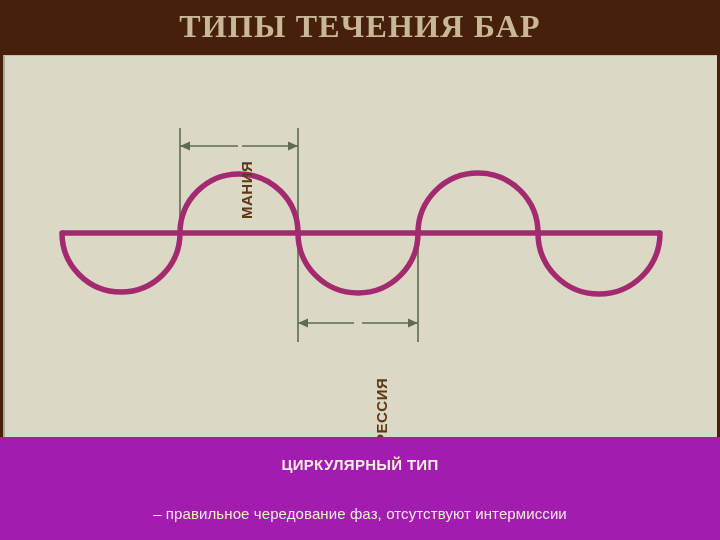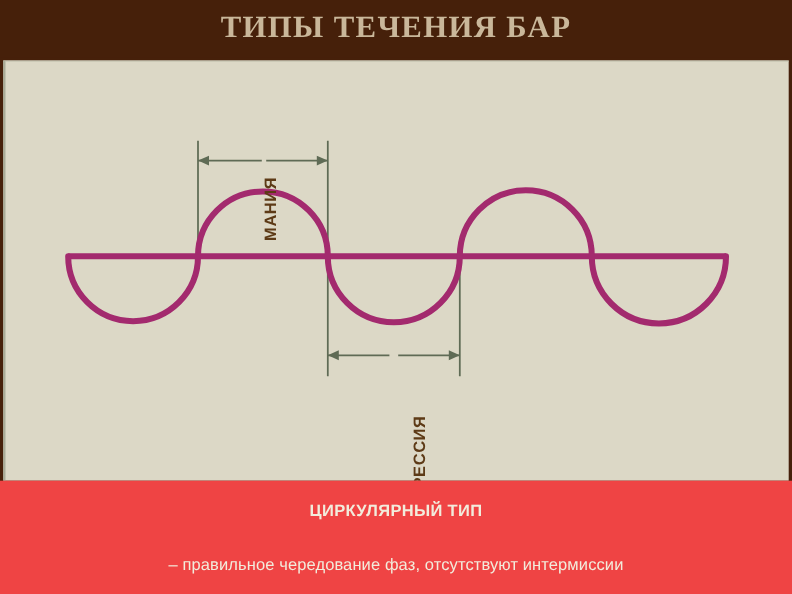--- a/index.html
+++ b/index.html
@@ -20,21 +20,21 @@
     position: absolute;
     left: 0; top: 0;
     width: 720px; height: 52px;
     background: #46200a;
     display: flex;
     align-items: center;
     justify-content: center;
   }
   #header-title {
     font-family: "Liberation Serif", "DejaVu Serif", serif;
-    font-size: 28px;
+    font-size: 32px;
     font-weight: bold;
     letter-spacing: 1.2px;
     color: #c9b79a;
     white-space: nowrap;
   }
 
   
   #panel {
     position: absolute;
     left: 3px; top: 55px;
@@ -73,21 +73,21 @@
     left: 368px; top: 421px;
     font-size: 15px;
     transform: rotate(-90deg);
   }
 
   
   #footer {
     position: absolute;
     left: 0; top: 437px;
     width: 720px; height: 103px;
-    background: #ef4444;
+    background: #a21caf;
     display: flex;
     flex-direction: column;
     align-items: center;
     justify-content: center;
     gap: 28px;
   }
   #footer-line1 {
     font-size: 15px;
     font-weight: bold;
     color: #f2ecdc;

